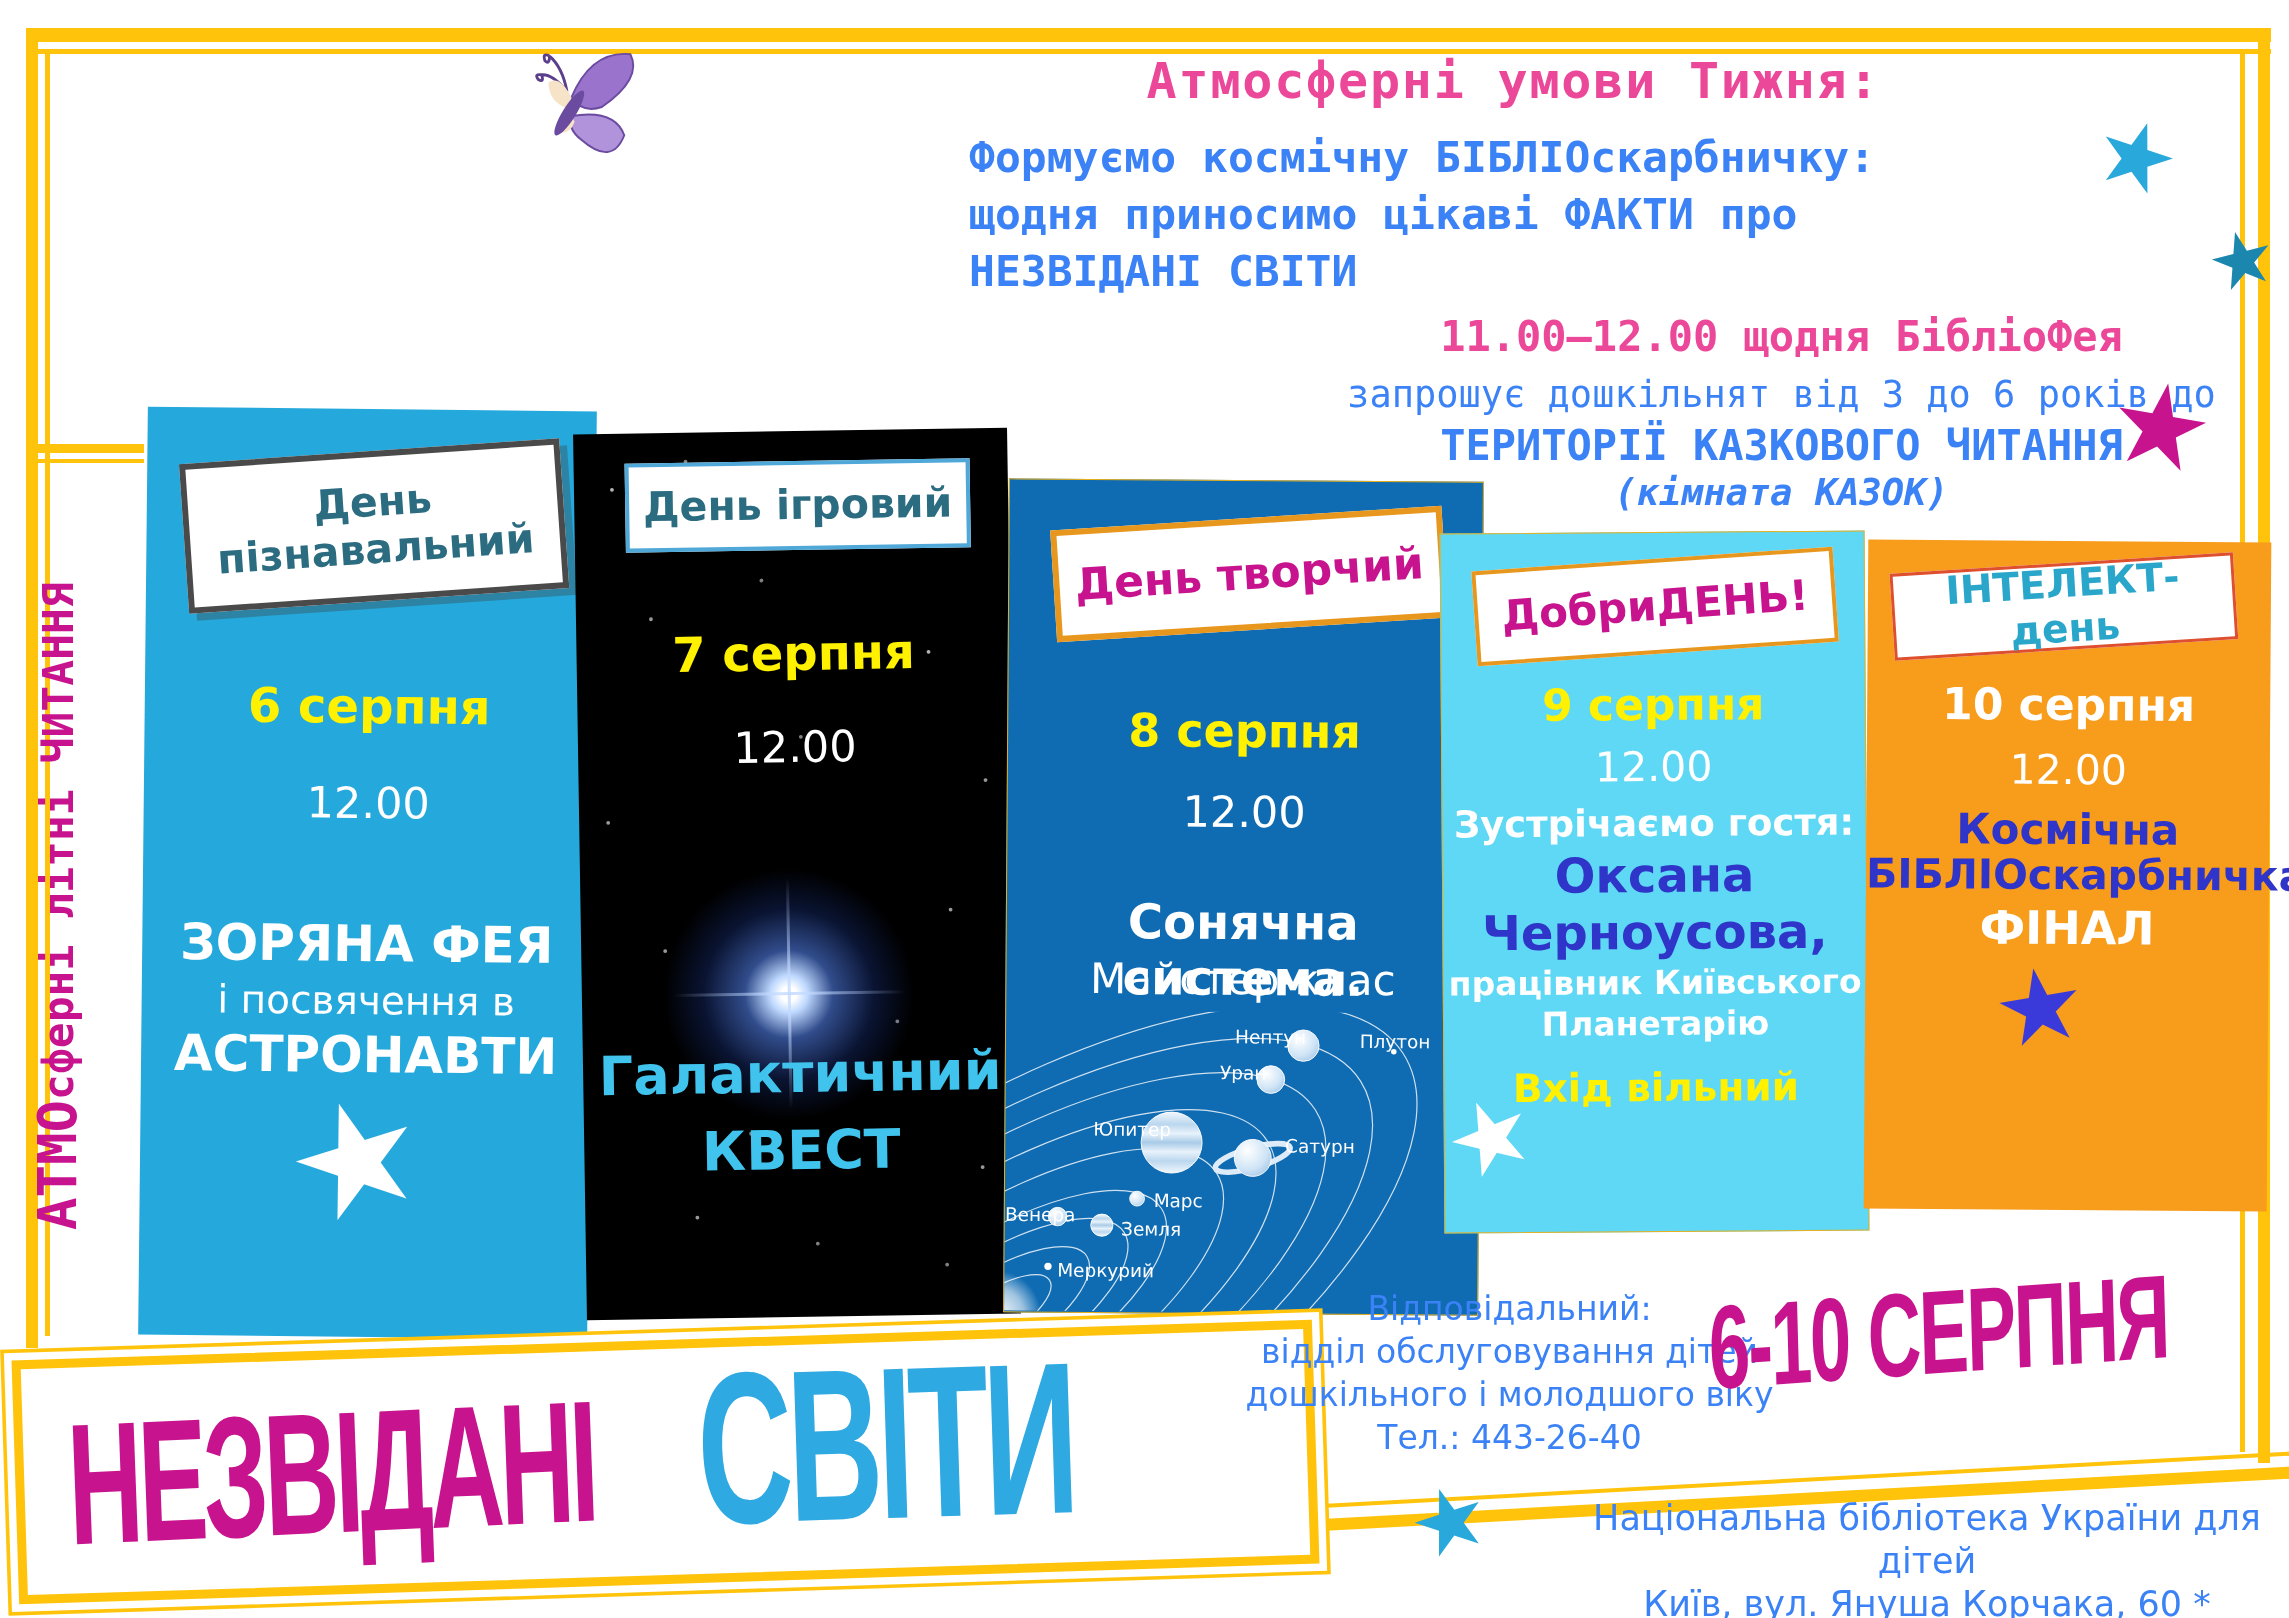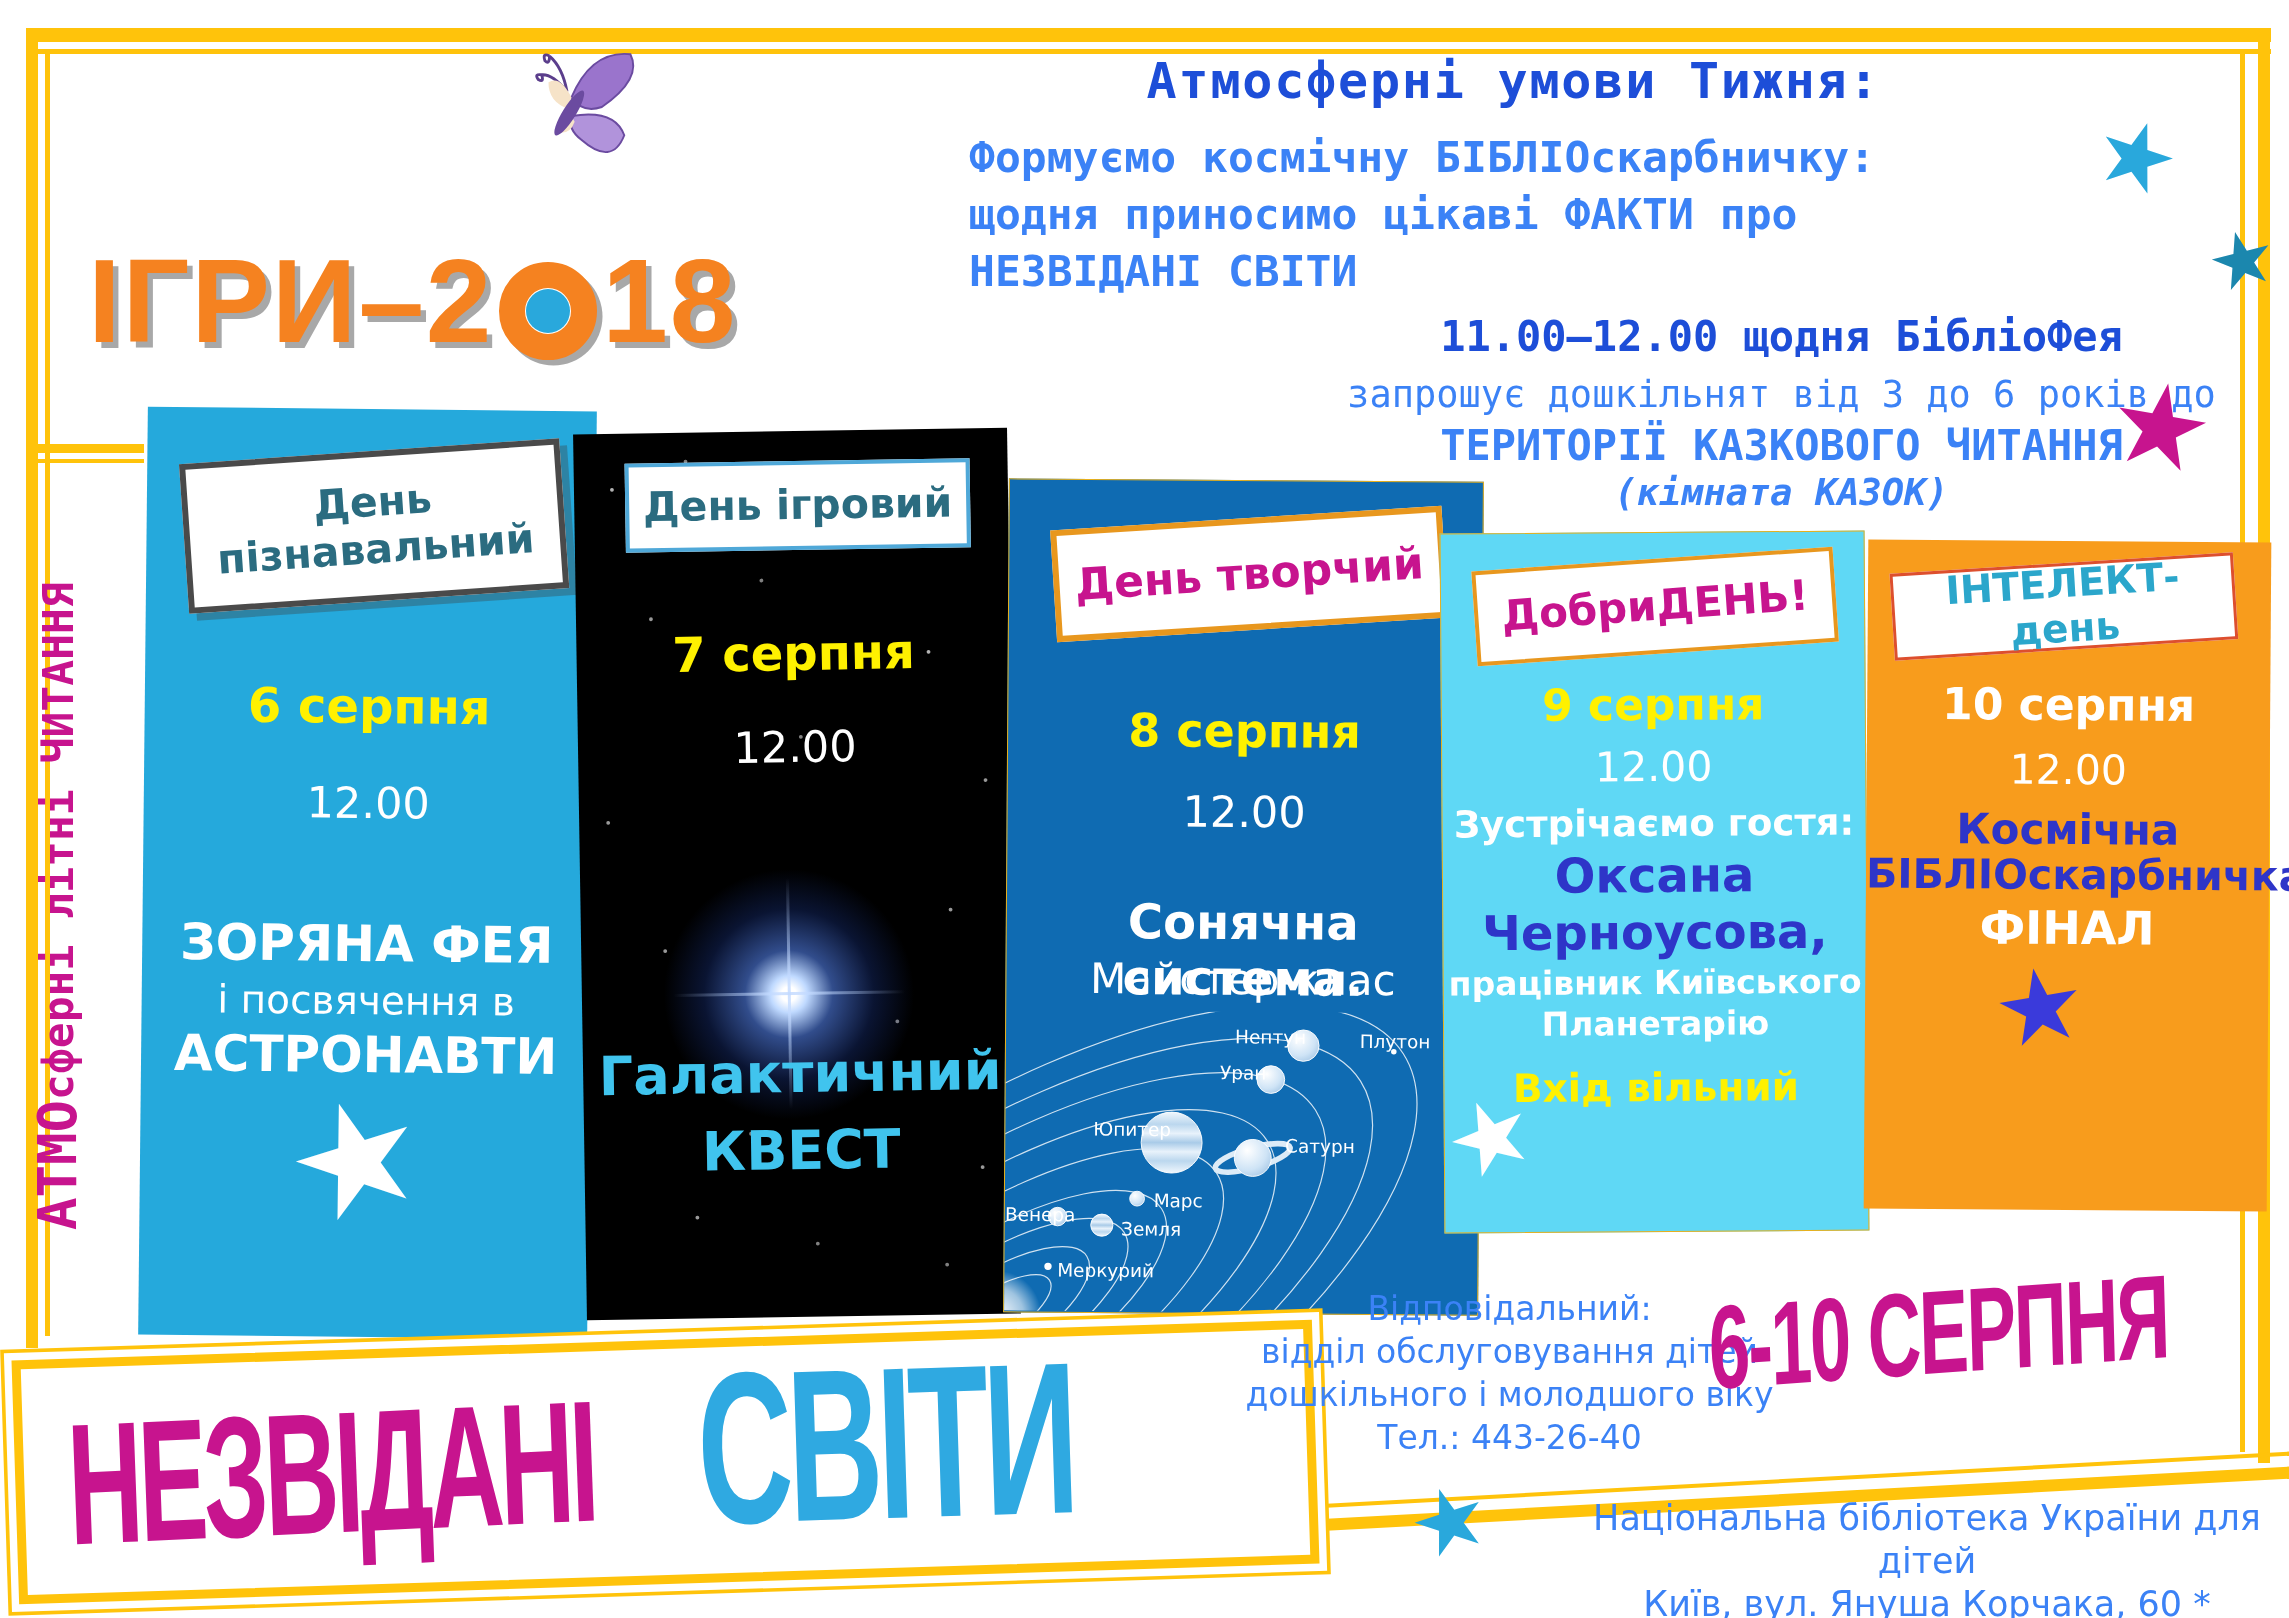--- a/index.html
+++ b/index.html
@@ -1,21 +1,21 @@
 <!DOCTYPE html>
 <html style="font-size:14.8px"><head>
 <meta charset="utf-8">
 <style>
   html,body{margin:0;padding:0;background:#fff;}
   #poster{position:relative;width:2290px;height:1619px;background:#fff;overflow:hidden;
           font-family:"Liberation Sans",sans-serif;}
   .abs{position:absolute;}
   .yellow{background:#FFC30B;}
   .mono{font-family:"DejaVu Sans Mono",monospace;font-weight:bold;}
-  .magenta{color:#1d4ed8;}
+  .magenta{color:#ec4899;}
   .teal{color:#3b82f6;}
   .center{text-align:center;}
   
   .card{position:absolute;}
   .plate{position:absolute;background:#fff;display:flex;align-items:center;justify-content:center;
          text-align:center;font-family:"DejaVu Sans",sans-serif;font-weight:bold;line-height:1.15;}
   .cline{position:absolute;left:0;width:100%;text-align:center;font-family:"DejaVu Sans",sans-serif;}
   .cdate{color:#FFF100;font-weight:bold;}
   .ctime{color:#FFFFFF;}
   .cwhite{color:#FFFFFF;font-weight:bold;}
@@ -62,23 +62,20 @@
   <div class="abs yellow" style="left:26px;top:49px;width:2245px;height:4.6px;"></div>
   <div class="abs yellow" style="left:26px;top:28px;width:12px;height:1320px;"></div>
   <div class="abs yellow" style="left:45px;top:49px;width:4.6px;height:1287px;"></div>
   <div class="abs yellow" style="left:2258px;top:28px;width:12px;height:1435px;"></div>
   <div class="abs yellow" style="left:2240px;top:49px;width:4.6px;height:1403px;"></div>
   <div class="abs yellow" style="left:26px;top:444px;width:118px;height:9.2px;"></div>
   <div class="abs yellow" style="left:26px;top:459px;width:118px;height:3.7px;"></div>
   <div class="abs yellow" style="left:1285px;top:1521px;width:1024px;height:12px;transform:rotate(-3.1deg);transform-origin:left center;"></div>
   <div class="abs yellow" style="left:1285px;top:1506px;width:1024px;height:3.7px;transform:rotate(-3.1deg);transform-origin:left center;"></div>
 
-  <div class="logo-line" style="left:88px;top:233px;font-size:118px;">
-    <span>ІГРИ–2</span><span class="ring" style="width:46px;height:46px;border:26px solid #F58220;box-shadow:5.5px 5.5px 0 #A8A8A8;margin:0 5.5px;"><span class="dot" style="width:44px;height:44px;background:#29A8DC;"></span></span><span>18</span>
-  </div>
 
   <svg class="abs" style="left:503px;top:39px;transform:rotate(8deg);" width="157" height="162" viewBox="0 0 120 120">
     <g stroke="#5B3E8C" stroke-width="2.2" fill="none">
       <path d="M46 40 Q40 22 29 15 M29 15 q-6 -2 -3 4 q4 3 3 -4"></path>
       <path d="M46 40 Q33 28 25 30 M25 30 q-6 0 -2 4 q5 2 2 -4"></path>
     </g>
     <path d="M50 44 Q60 6 90 5 Q102 22 74 48 Q60 55 50 44Z" fill="#9A74CC" stroke="#6B4BA0" stroke-width="1.5"></path>
     <path d="M52 58 Q84 48 94 67 Q88 92 62 75 Q50 68 52 58Z" fill="#B193DB" stroke="#6B4BA0" stroke-width="1.5"></path>
     <path d="M50 44 Q39 28 31 35 Q33 50 49 53Z" fill="#F6E3C8"></path>
     <path d="M52 58 Q43 62 44 72 Q53 72 55 62Z" fill="#F6E3C8"></path>

